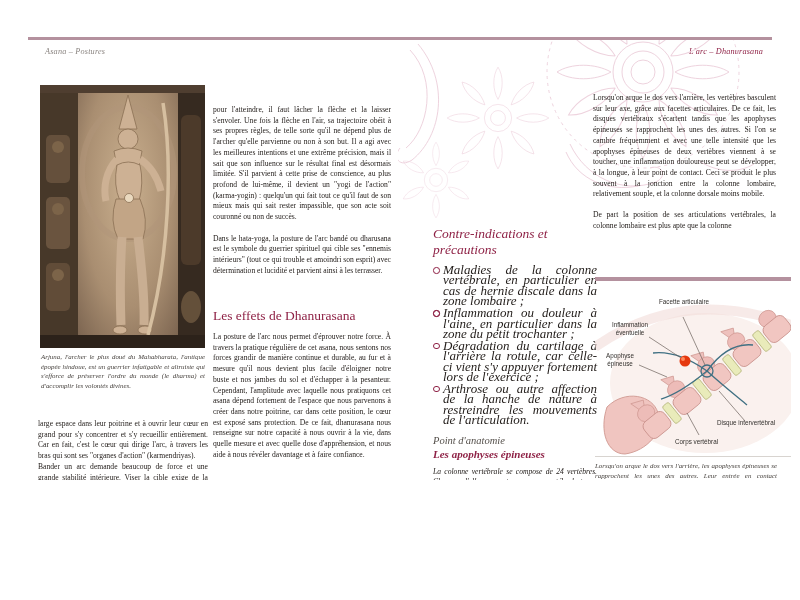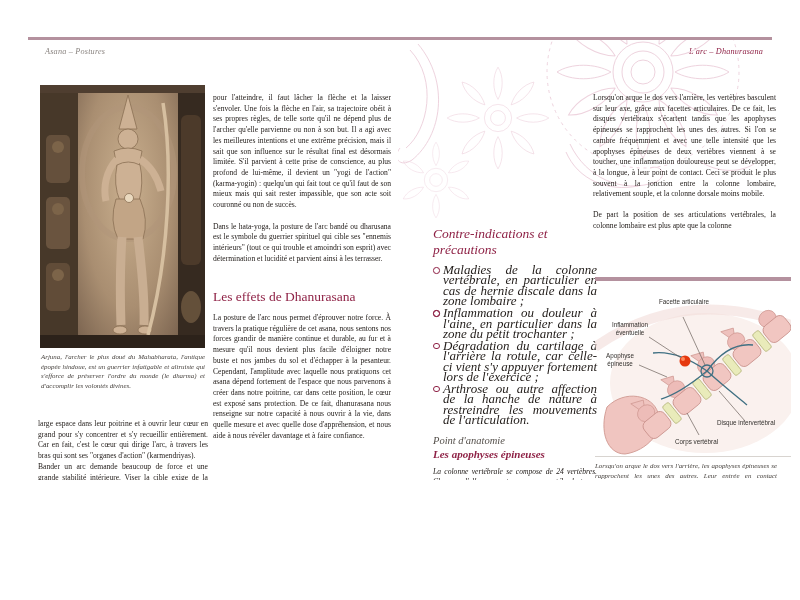--- a/index.html
+++ b/index.html
@@ -132,24 +132,24 @@
     <rect x="0" y="0" width="165" height="8" fill="#4f3e30"></rect>
   </svg>
 
   <div class="abs caption" style="left:41px;top:352px;width:164px;">Arjuna, l'archer le plus doué du Mahabharata, l'antique épopée hindoue, est un guerrier infatigable et altruiste qui s'efforce de préserver l'ordre du monde (le dharma) et d'accomplir les volontés divines.</div>
 
   <div class="abs para prelines" style="left:38px;top:419px;width:170px;">large espace dans leur poitrine et à ouvrir leur cœur en grand pour s'y concentrer et s'y recueillir entièrement. Car en fait, c'est le cœur qui dirige l'arc, à travers les bras qui sont ses "organes d'action" (karmendriyas).
 Bander un arc demande beaucoup de force et une grande stabilité intérieure. Viser la cible exige de la concentration et du discernement. Mais</div>
 
   <div class="pagenum" style="left:58px;top:519px;">106</div>
 
-  <div class="abs" style="left:213px;top:93px;width:178px;">
+  <div class="abs" style="left:213px;top:105px;width:178px;">
     <div class="para">pour l'atteindre, il faut lâcher la flèche et la laisser s'envoler. Une fois la flèche en l'air, sa trajectoire obéit à ses propres règles, de telle sorte qu'il ne dépend plus de l'archer qu'elle parvienne ou non à son but. Il a agi avec les meilleures intentions et une extrême précision, mais il sait que son influence sur le résultat final est désormais limitée. S'il parvient à cette prise de conscience, au plus profond de lui-même, il devient un "yogi de l'action" (karma-yogin) : quelqu'un qui fait tout ce qu'il faut de son mieux mais qui sait rester impassible, que son acte soit couronné ou non de succès.</div>
     <div class="para" style="margin-top:11px;">Dans le hata-yoga, la posture de l'arc bandé ou dharusana est le symbole du guerrier spirituel qui cible ses "ennemis intérieurs" (tout ce qui trouble et amoindri son esprit) avec détermination et lucidité et parvient ainsi à les terrasser.</div>
-    <div class="h1" style="margin-top:24px;">Les effets de Dhanurasana</div>
+    <div class="h1" style="margin-top:31px;">Les effets de Dhanurasana</div>
     <div class="para" style="margin-top:9px;">La posture de l'arc nous permet d'éprouver notre force. À travers la pratique régulière de cet asana, nous sentons nos forces grandir de manière continue et durable, au fur et à mesure qu'il nous devient plus facile d'éloigner notre buste et nos jambes du sol et d'échapper à la pesanteur. Cependant, l'amplitude avec laquelle nous pratiquons cet asana dépend fortement de l'espace que nous parvenons à créer dans notre poitrine, car dans cette position, le cœur est exposé sans protection. De ce fait, dhanurasana nous renseigne sur notre capacité à nous ouvrir à la vie, dans quelle mesure et avec quelle dose d'appréhension, et nous aide à nous révéler davantage et à faire confiance.</div>
   </div>
 
   <div class="abs" style="left:433px;top:226px;width:164px;font-style:italic;">
     <div class="h1">Contre-indications et précautions</div>
     <div class="bullets" style="margin-top:8px;">
       <div class="item"><span class="bullet-dot"></span><span>Maladies de la colonne vertébrale, en particulier en cas de hernie discale dans la zone lombaire ;</span></div>
       <div class="item"><span class="bullet-dot"></span></div>
       <div class="item"><span class="bullet-dot"></span><span>Inflammation ou douleur à l'aine, en particulier dans la zone du petit trochanter ;</span></div>
       <div class="item"><span class="bullet-dot"></span><span>Dégradation du cartilage à l'arrière la rotule, car celle-ci vient s'y appuyer fortement lors de l'exercice ;</span></div>

